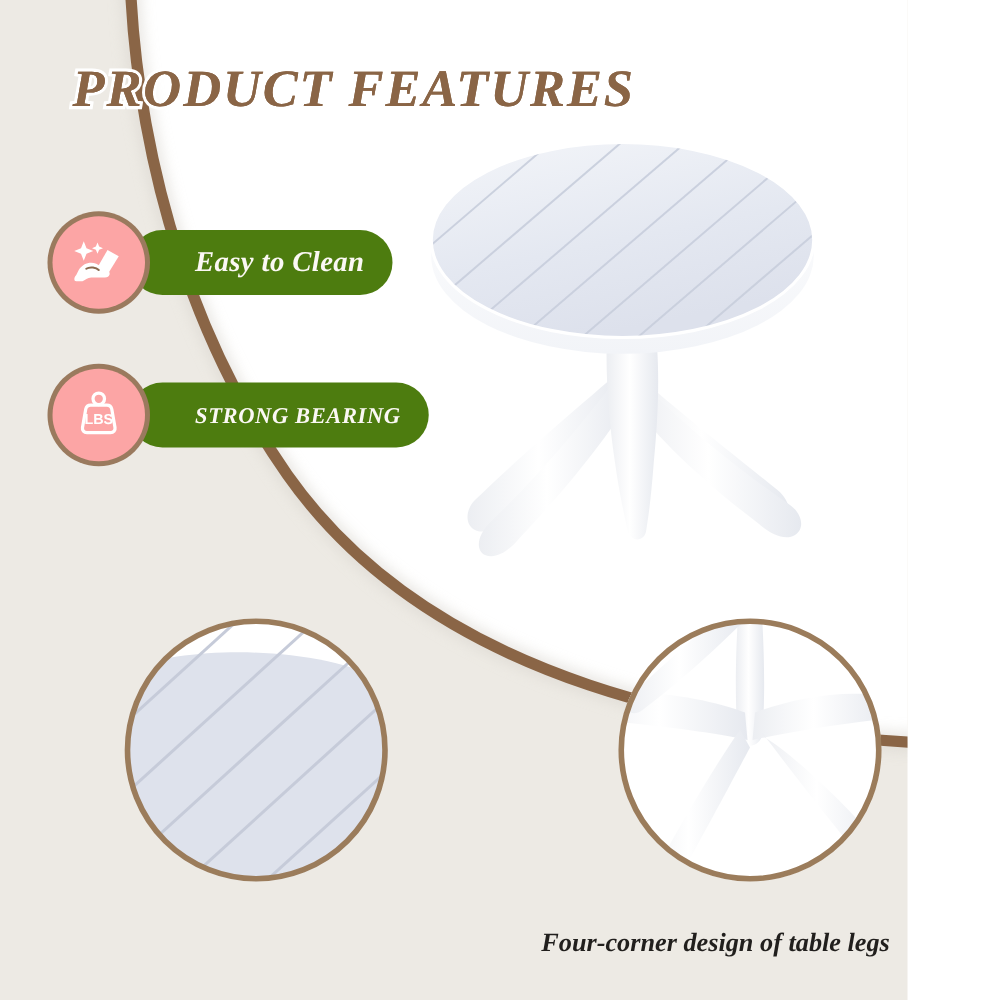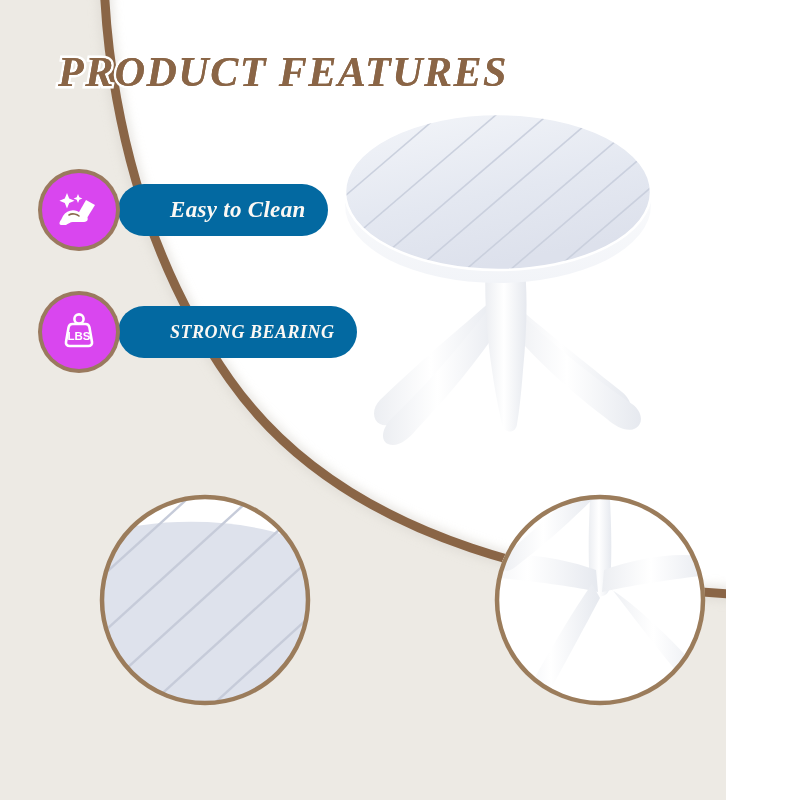--- a/index.html
+++ b/index.html
@@ -51,25 +51,25 @@
     white-space: nowrap;
   }
 
   
   .badge {
     position: absolute;
     height: 52px;
   }
   .badge-pill {
     position: absolute;
-    left: 76px;
+    left: 62px;
     top: 0px;
     height: 52px;
     border-radius: 26px;
-    background: #0369a1;
+    background: #4d7c0f;
     display: flex;
     align-items: center;
     padding-left: 52px;
     padding-right: 22px;
     box-sizing: border-box;
   }
   .badge-label {
     font-family: "Liberation Serif", serif;
     font-style: italic;
     font-weight: bold;
@@ -82,21 +82,21 @@
     font-size: 18px;
     letter-spacing: 0.5px;
   }
   .badge-circle {
     position: absolute;
     left: 0;
     top: -11px;
     width: 74px;
     height: 74px;
     border-radius: 50%;
-    background: #d946ef;
+    background: #fca5a5;
     box-shadow: 0 0 0 4px #9a7a5e;
     display: flex;
     align-items: center;
     justify-content: center;
   }
   .badge-circle svg { display: block; }
   .detail-caption {
     position: absolute;
     font-family: "Liberation Serif", serif;
     font-style: italic;
@@ -247,14 +247,15 @@
     </div>
     <div class="badge-circle">
       <svg width="46" height="46" viewBox="0 0 46 46">
         <circle cx="23" cy="10" r="4.6" fill="none" stroke="#ffffff" stroke-width="2.6"></circle>
         <path d="M16.5 15 L29.5 15 C31.5 15 33 16.3 33.4 18.2 L36 33 C36.4 35.3 34.8 37 32.5 37 L13.5 37 C11.2 37 9.6 35.3 10 33 L12.6 18.2 C13 16.3 14.5 15 16.5 15 Z" fill="none" stroke="#ffffff" stroke-width="2.6" stroke-linejoin="round"></path>
         <text x="23" y="30.5" text-anchor="middle" fill="#ffffff" font-family="Liberation Sans, sans-serif" font-size="11.5" font-weight="bold">LBS</text>
       </svg>
     </div>
   </div>
 
+  <div class="detail-caption" style="left:433px; top:742px;">Four-corner design of table legs</div>
 
 </div>
 
 </body></html>

